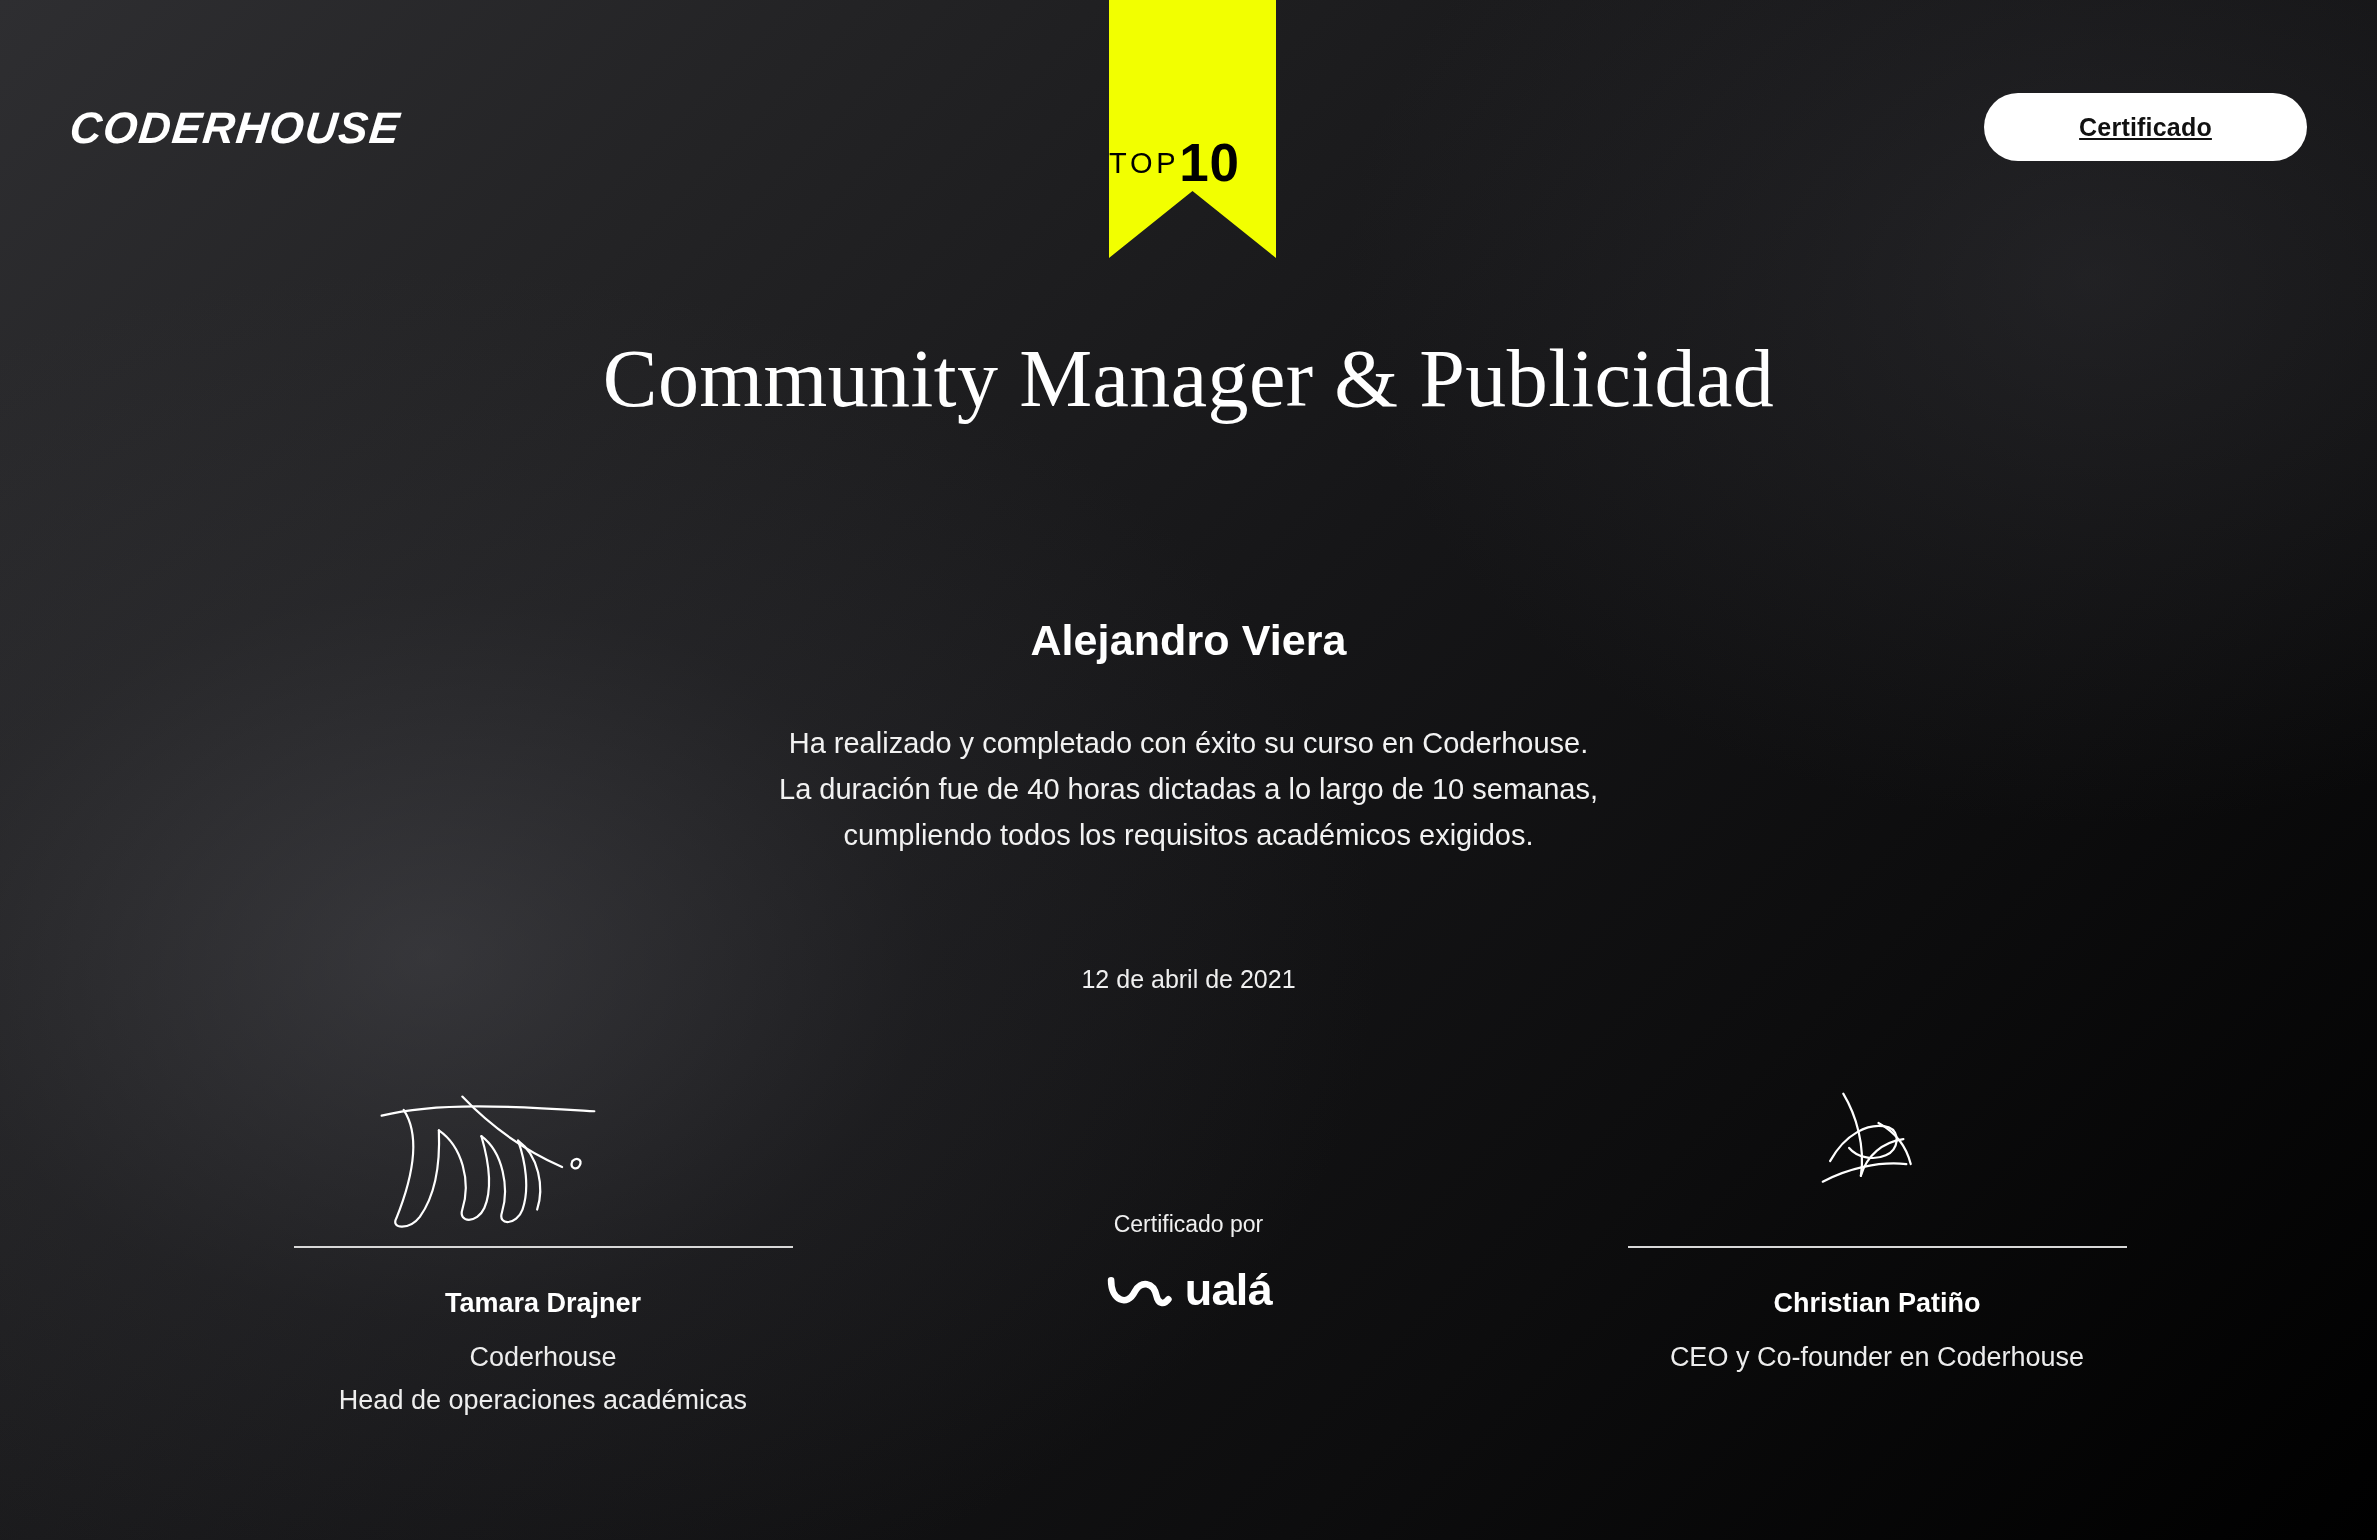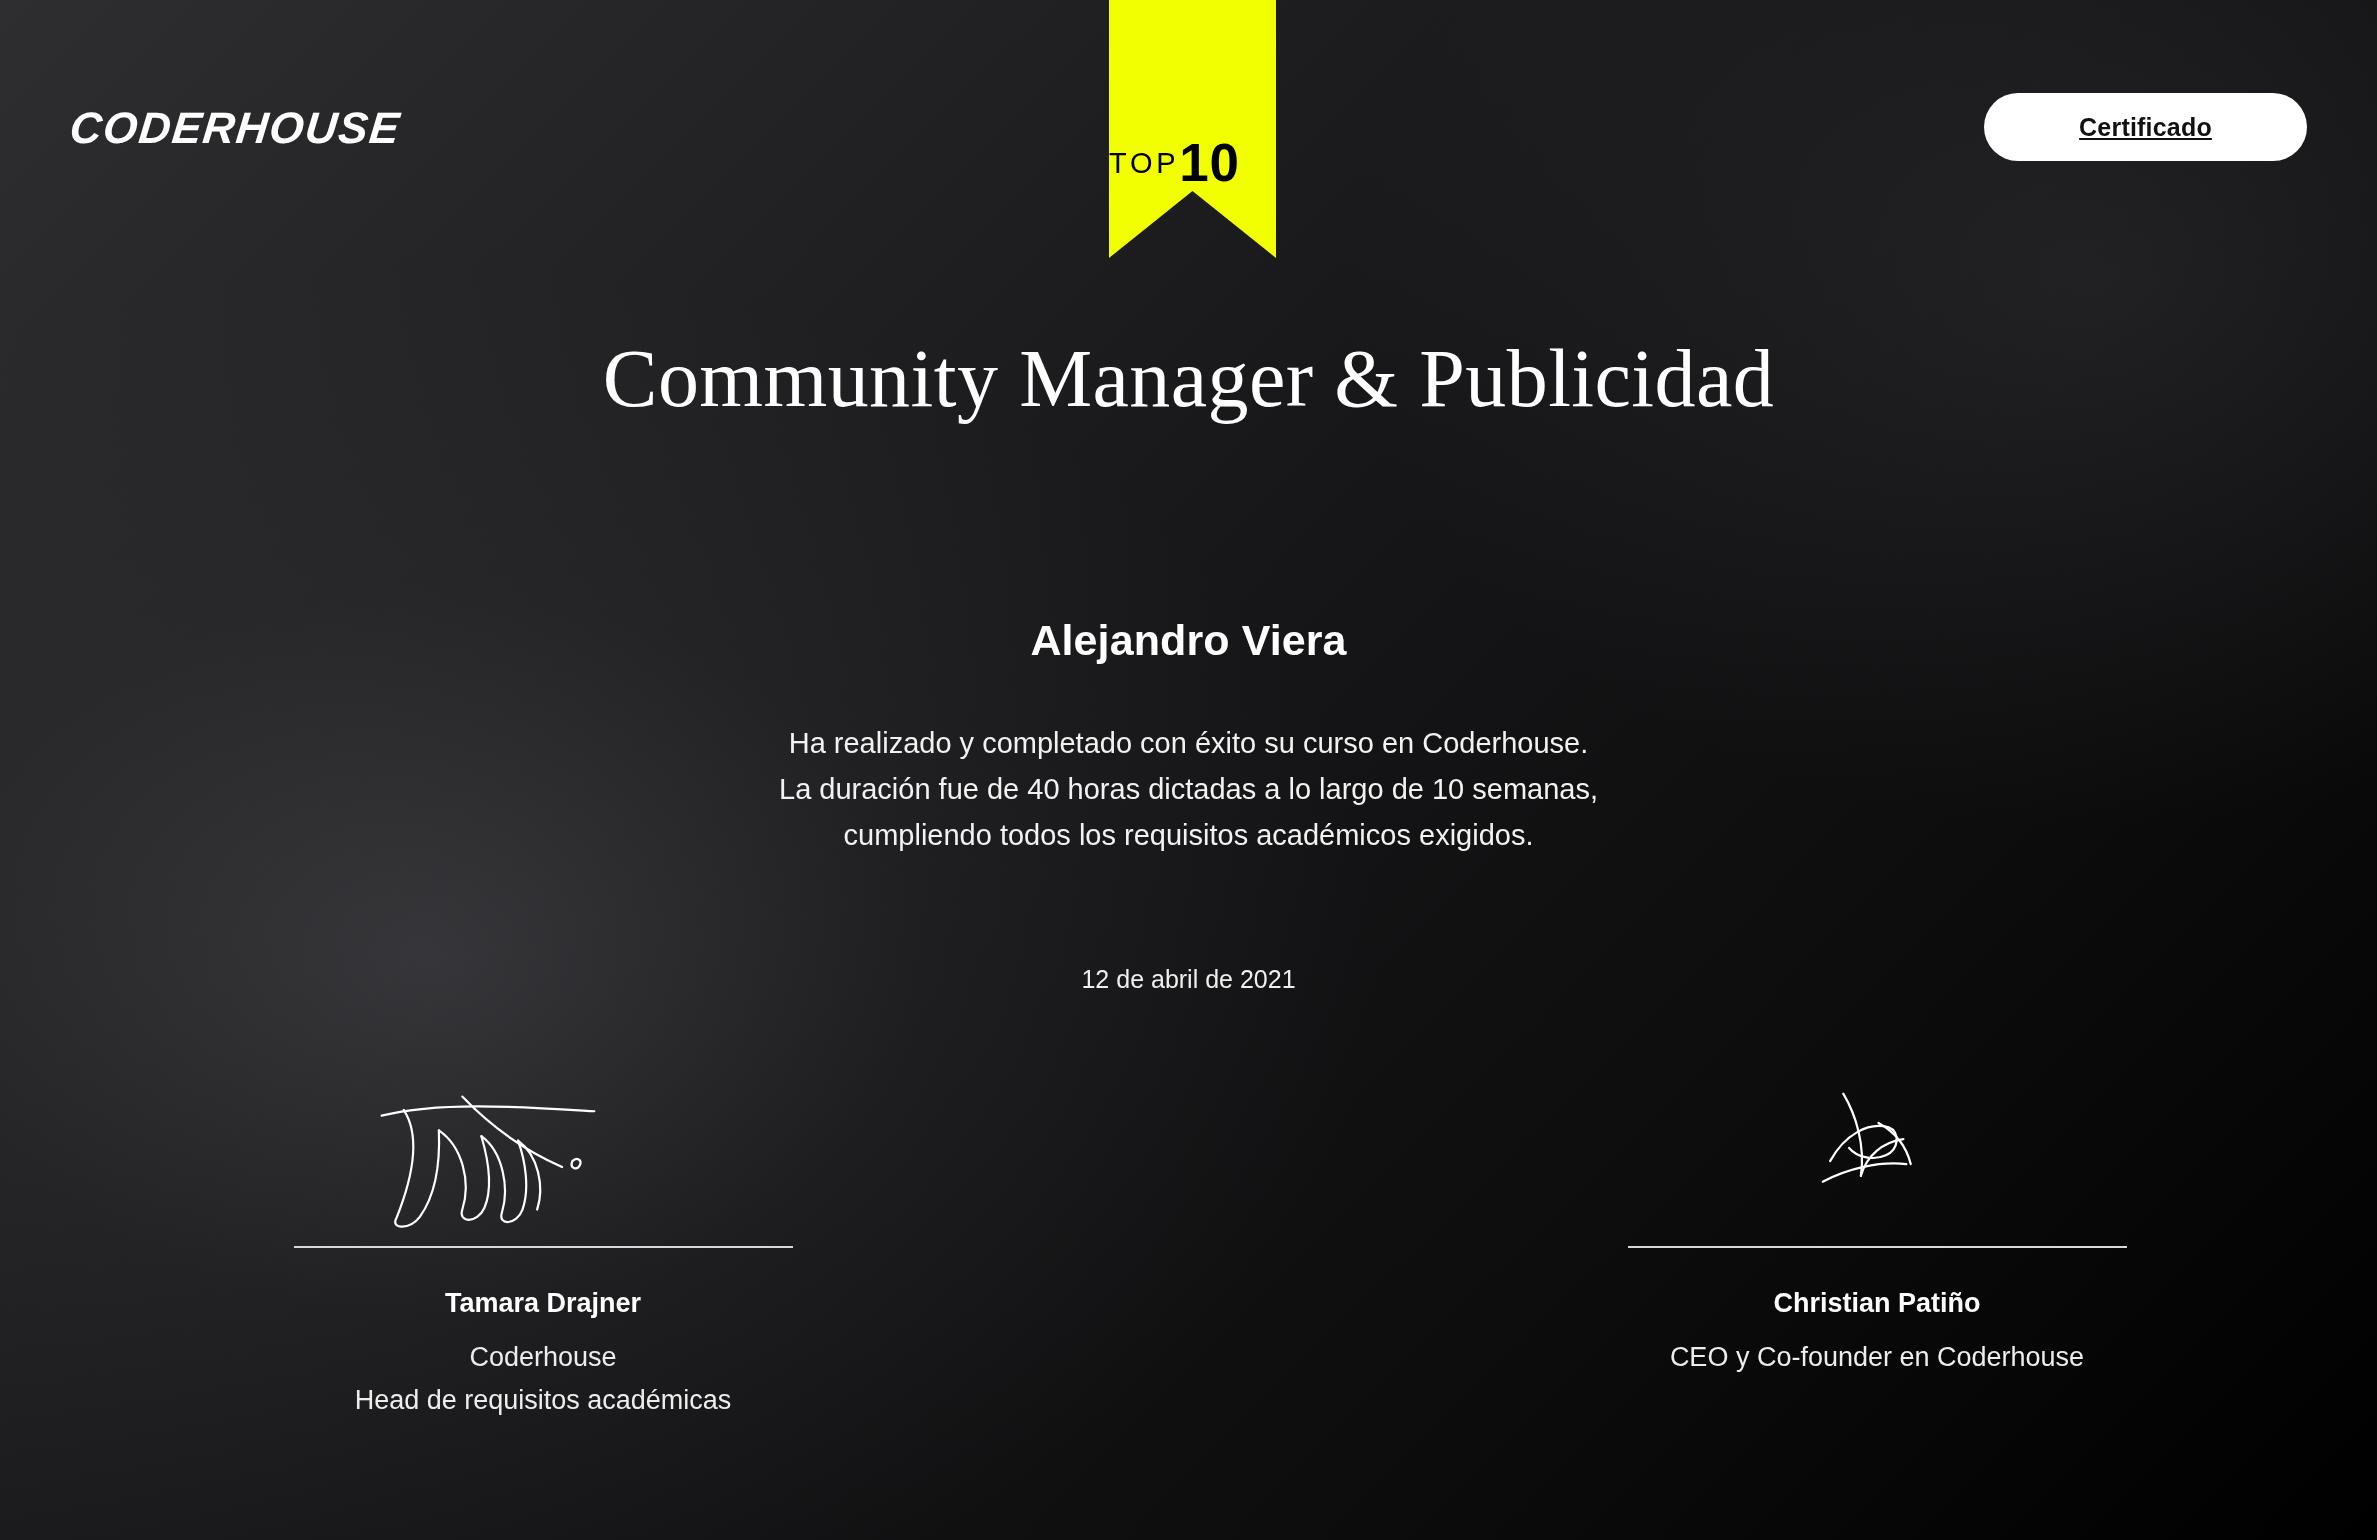--- a/index.html
+++ b/index.html
@@ -239,21 +239,21 @@
           <path d="M226 84 C 254 104, 262 148, 252 178"></path>
           <path d="M150 24 C 186 62, 232 96, 286 120"></path>
           <path d="M300 112 c 6 -6, 14 -2, 10 6 c -4 7, -14 4, -10 -6"></path>
         </g>
       </svg>
     </div>
     <div class="sig-rule"></div>
     <div class="sig-name">Tamara Drajner</div>
     <div class="sig-role">
       <span>Coderhouse</span>
-      <span>Head de requisitos académicas</span>
+      <span>Head de operaciones académicas</span>
     </div>
   </div>
 
   <div class="sig-block sig-right">
     <div class="sig-mark">
       <svg width="382" height="154" viewBox="0 0 520 210" fill="none">
         <g stroke="#ffffff" stroke-width="3" fill="none" stroke-linecap="round">
           <path d="M214 20 C 232 50, 244 92, 238 132"></path>
           <path d="M196 112 C 216 76, 248 58, 276 66 C 292 72, 290 96, 272 104 C 254 112, 232 106, 222 94"></path>
           <path d="M238 132 C 246 104, 268 86, 296 82"></path>
@@ -262,15 +262,24 @@
         </g>
       </svg>
     </div>
     <div class="sig-rule"></div>
     <div class="sig-name">Christian Patiño</div>
     <div class="sig-role">
       <span>CEO y Co-founder en Coderhouse</span>
     </div>
   </div>
 
+  <div class="sponsor">
+    <div class="sponsor-label">Certificado por</div>
+    <div class="sponsor-logo">
+      <svg width="68" height="47" viewBox="0 0 92 64" fill="none">
+        <path d="M8 18 C 8 46, 30 54, 40 34 C 48 18, 66 20, 70 40 C 72 50, 80 52, 86 44" stroke="#ffffff" stroke-width="9" stroke-linecap="round" fill="none"></path>
+      </svg>
+      <span class="sponsor-name">ualá</span>
+    </div>
+  </div>
 
 </div>
 
 
 </body></html>

